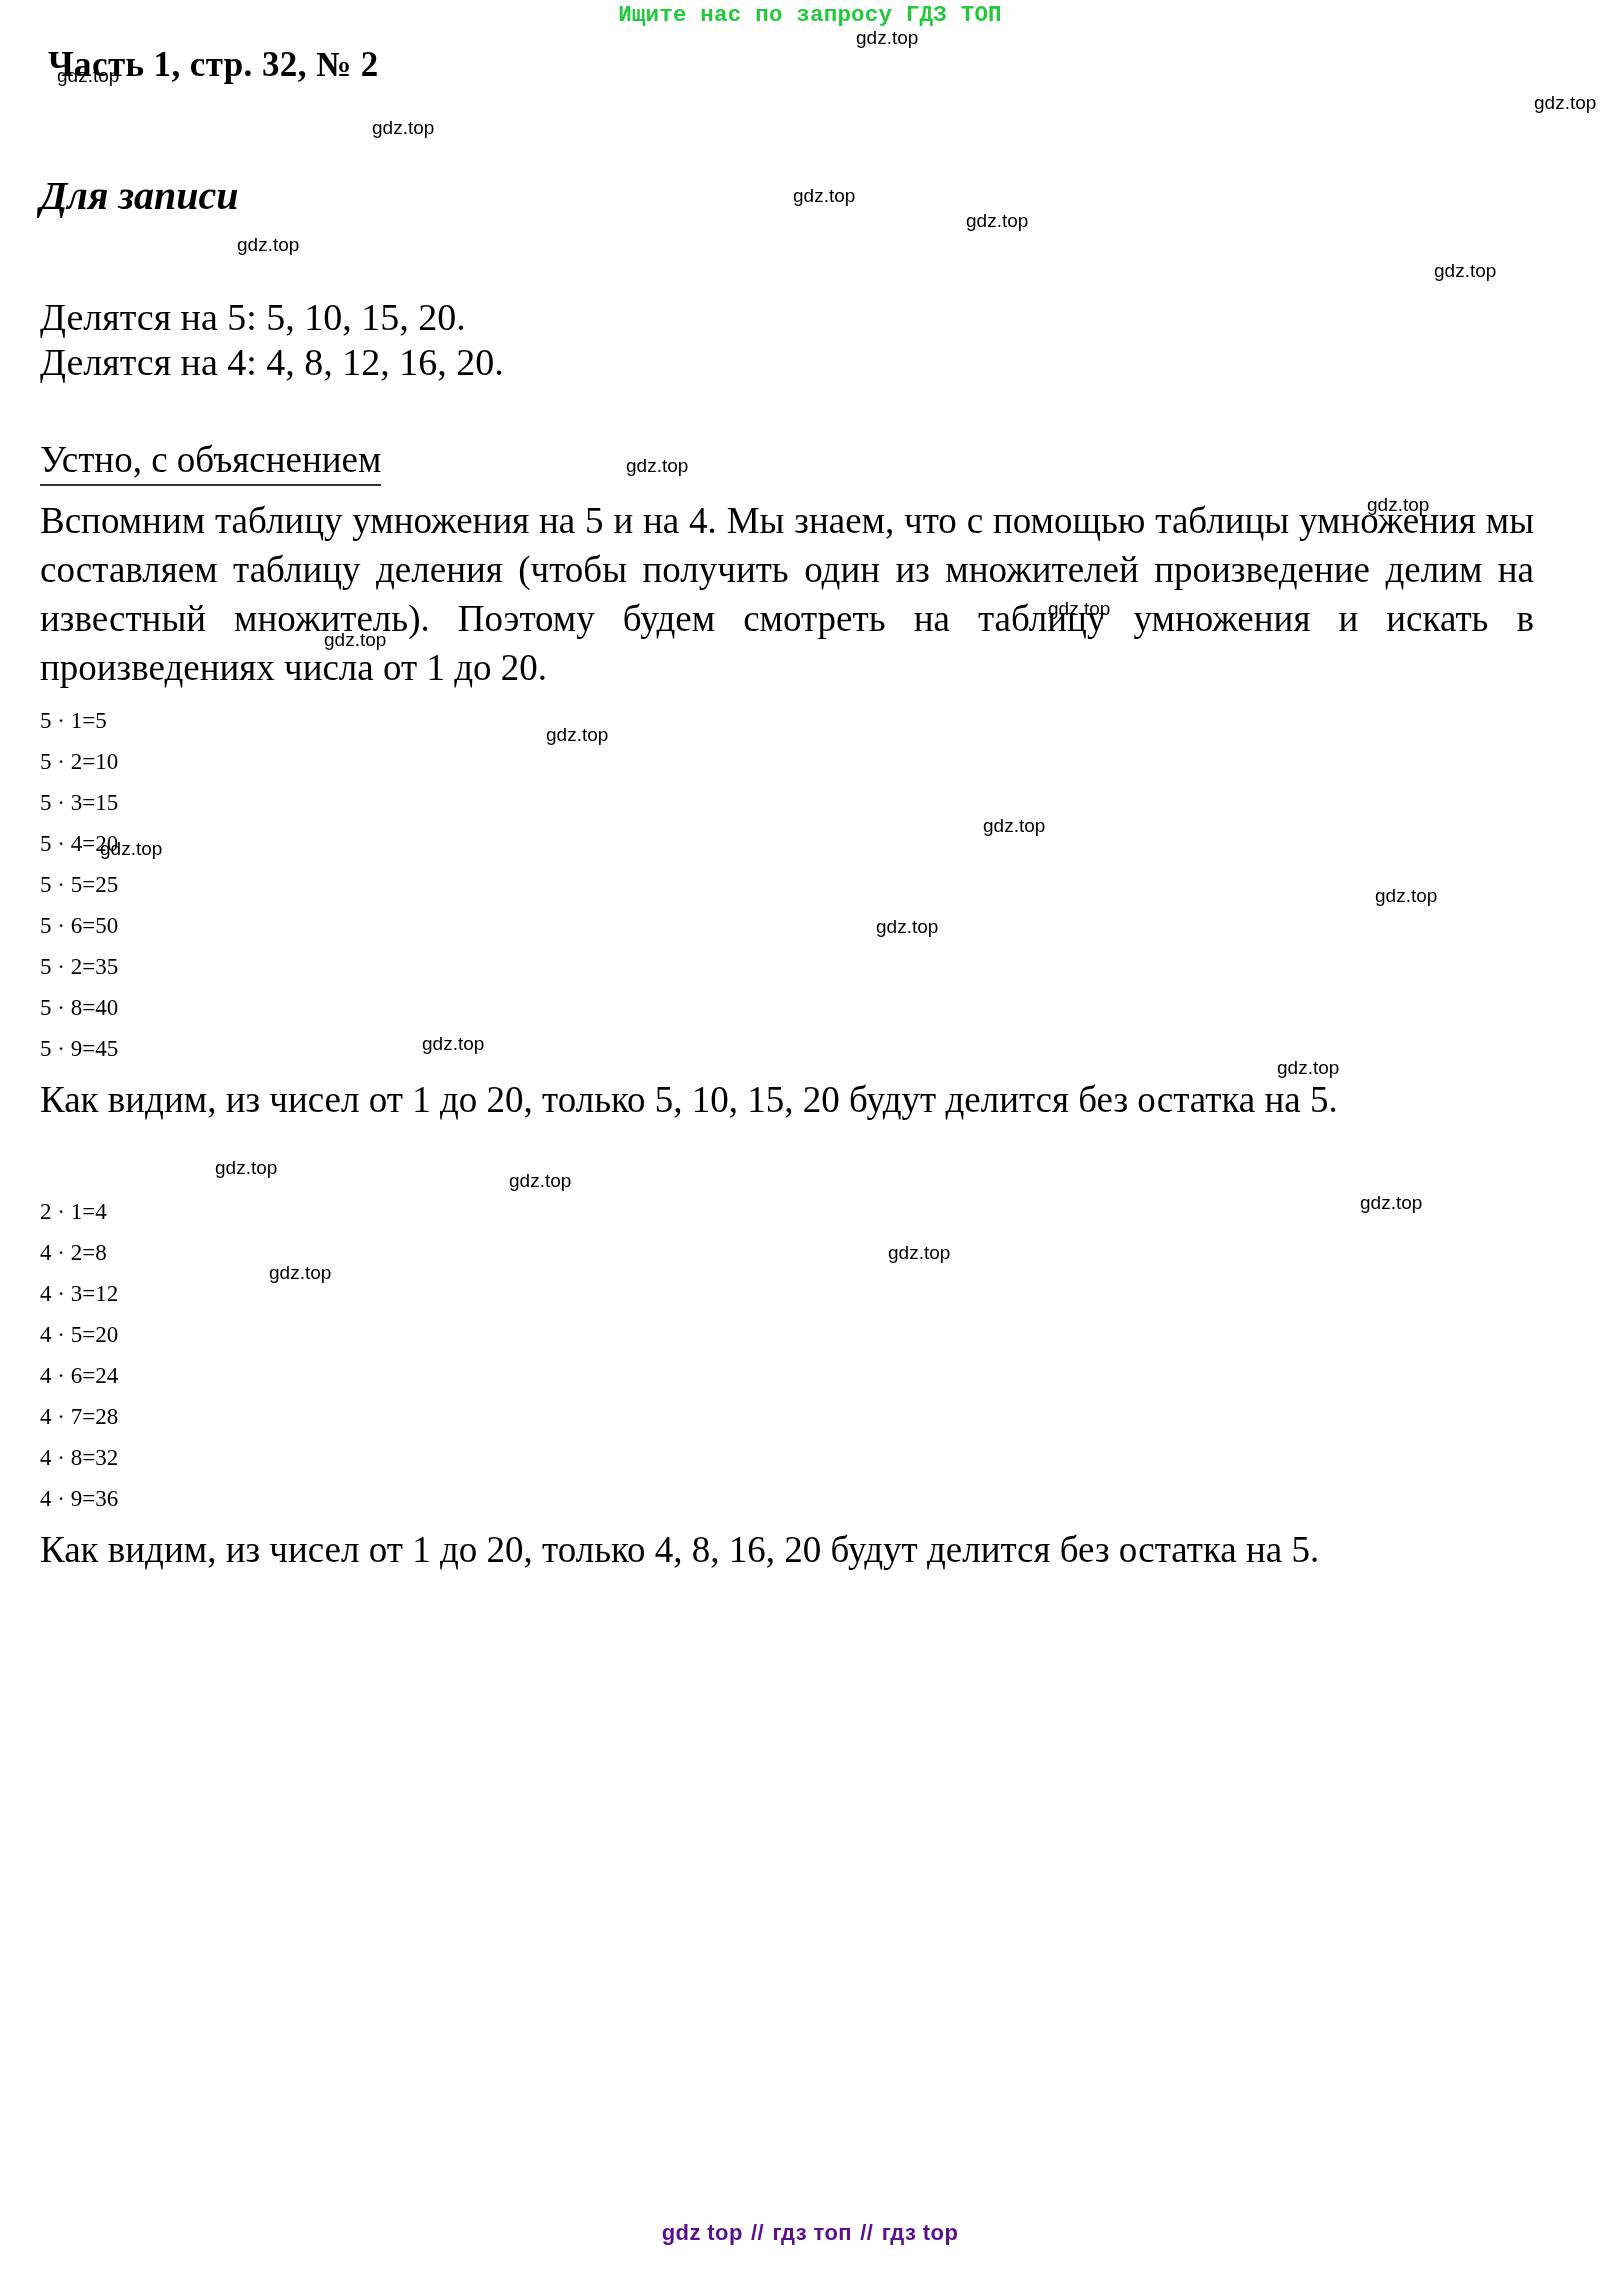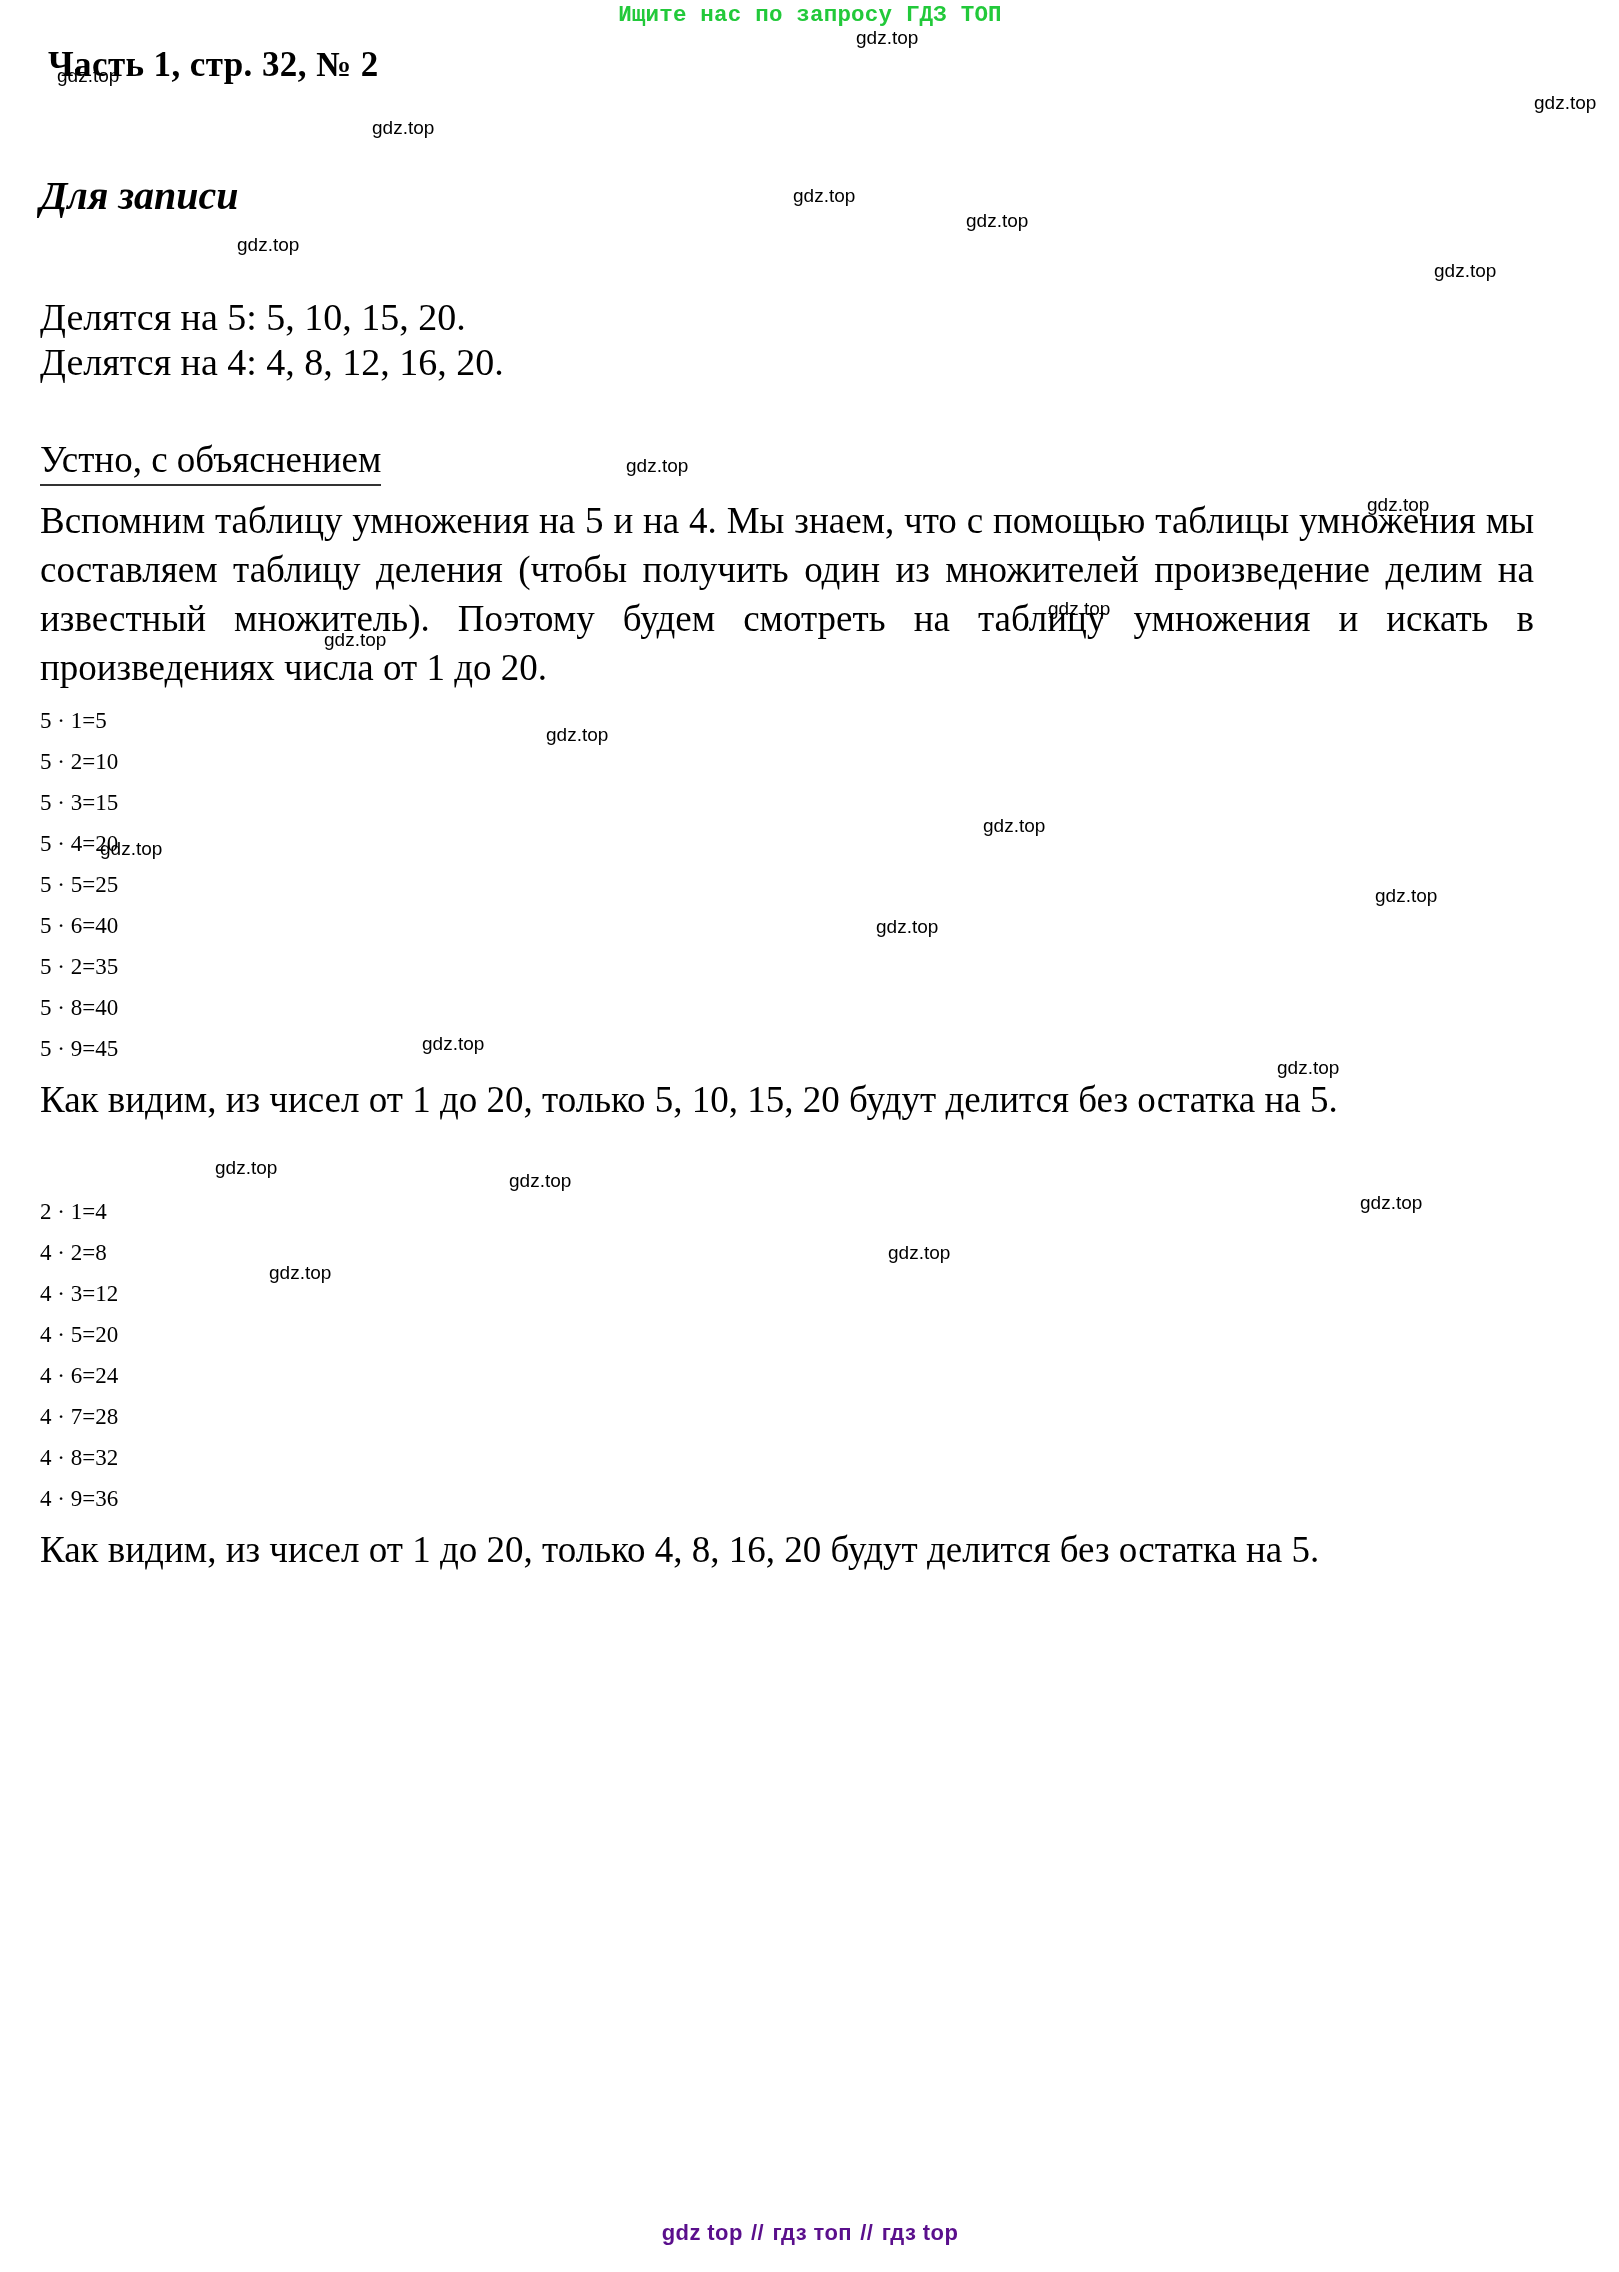--- a/index.html
+++ b/index.html
@@ -156,21 +156,21 @@
     </div>
 
     <p class="explain-paragraph">Вспомним таблицу умножения на 5 и на 4. Мы знаем, что с помощью таблицы умножения мы составляем таблицу деления (чтобы получить один из множителей произведение делим на известный множитель). Поэтому будем смотреть на таблицу умножения и искать в произведениях числа от 1 до 20.</p>
 
     <div class="mult-list">
       <p class="mult-line">5 · 1=5</p>
       <p class="mult-line">5 · 2=10</p>
       <p class="mult-line">5 · 3=15</p>
       <p class="mult-line">5 · 4=20</p>
       <p class="mult-line">5 · 5=25</p>
-      <p class="mult-line">5 · 6=40</p>
+      <p class="mult-line">5 · 6=50</p>
       <p class="mult-line">5 · 2=35</p>
       <p class="mult-line">5 · 8=40</p>
       <p class="mult-line">5 · 9=45</p>
     </div>
 
     <p class="summary-paragraph">Как видим, из чисел от 1 до 20, только 5, 10, 15, 20 будут делится без остатка на 5.</p>
 
     <div class="spacer-gap"></div>
 
     <div class="mult-list">

